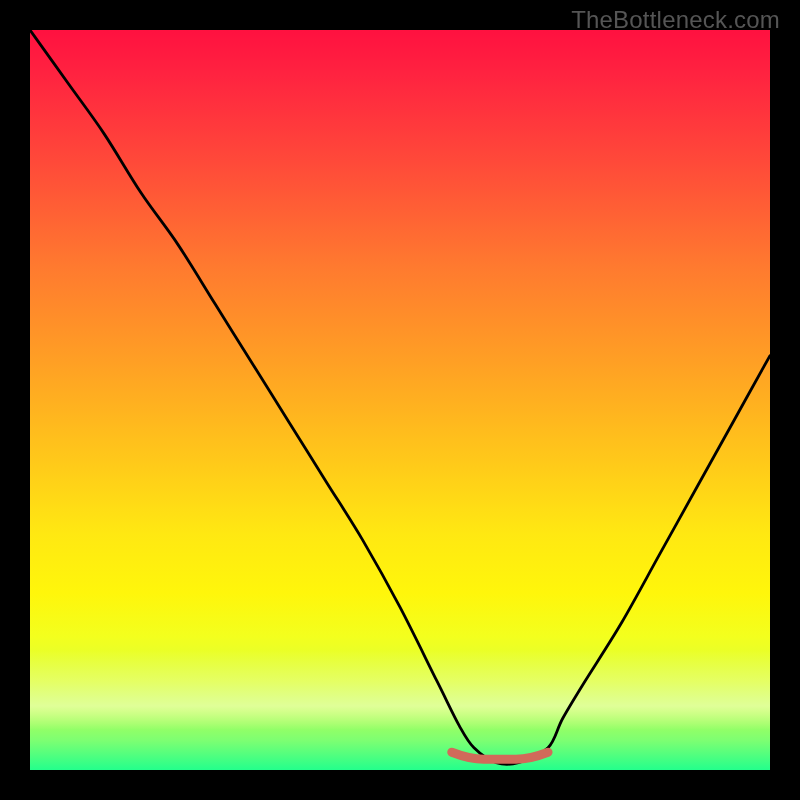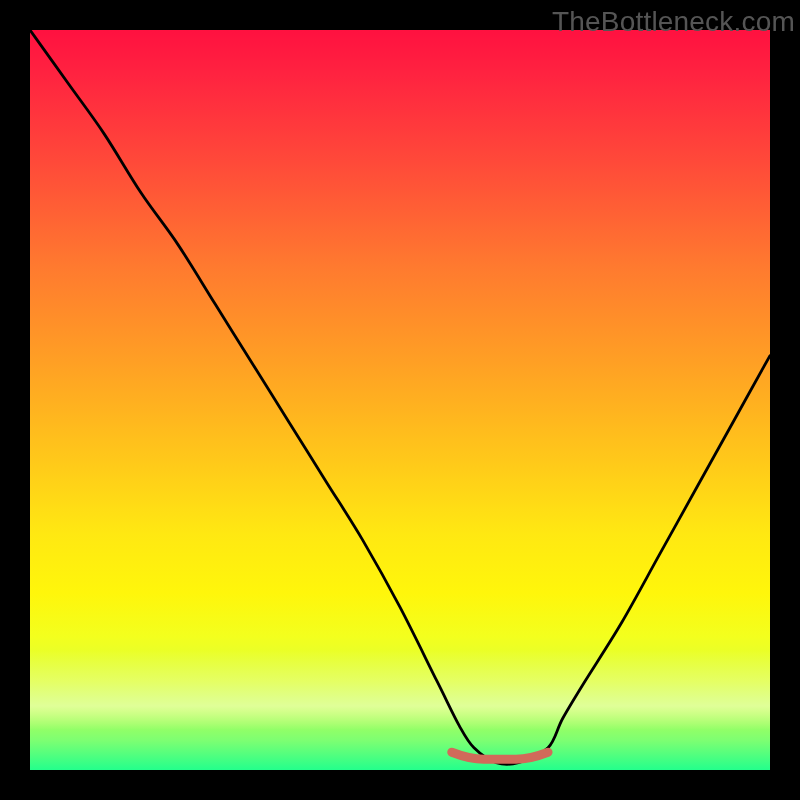--- a/index.html
+++ b/index.html
@@ -12,24 +12,24 @@
   }
   .outer {
     position: relative;
     width: 800px;
     height: 800px;
     background: #000;
   }
   .watermark {
     position: absolute;
     top: 6px;
-    right: 5px;
+    right: 20px;
     color: #555;
     font-family: Arial, Helvetica, sans-serif;
-    font-size: 28px;
+    font-size: 24px;
     font-weight: 500;
     letter-spacing: 0.2px;
     z-index: 40;
     user-select: none;
   }
   .plot {
     position: absolute;
     left: 30px;
     top: 30px;
     width: 740px;

